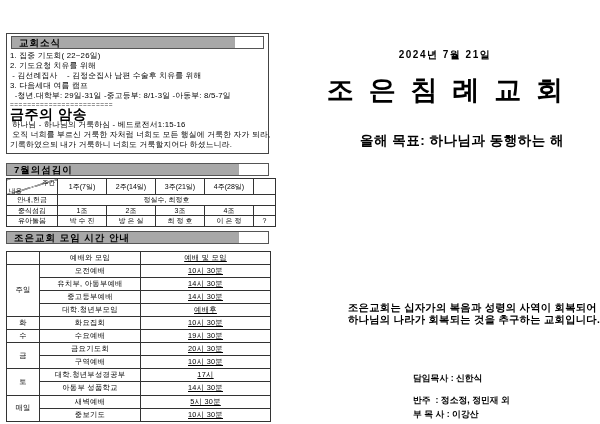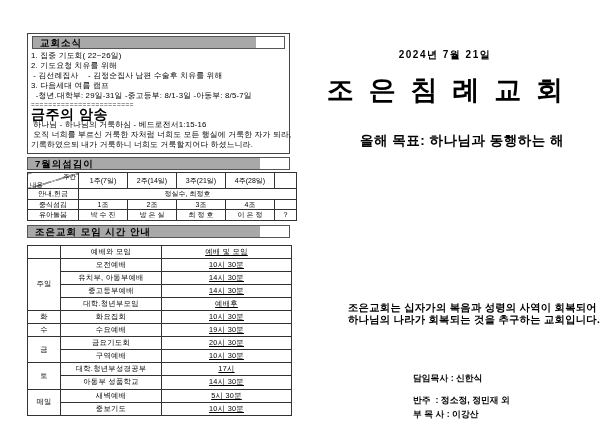--- a/index.html
+++ b/index.html
@@ -2,32 +2,32 @@
 <html><head>
 <meta charset="utf-8">
 <style>
   html,body{margin:0;padding:0;background:#e9e9e9;}
   .page{
     position:relative;width:600px;height:424px;background:#ffffff;
     font-family:"Liberation Sans","DejaVu Sans",sans-serif;color:#000;
     overflow:hidden;margin:0 auto;
   }
   
-  .left-pane{position:absolute;left:27px;top:33px;width:263px;}
+  .left-pane{position:absolute;left:6px;top:33px;width:263px;}
   .news-box{border:1px solid #444;padding:1px 3px 3px 3px;box-sizing:border-box;}
   .section-bar{position:relative;height:13px;border:1px solid #555;box-sizing:border-box;background:#fff;}
   .section-bar .fill{position:absolute;left:0;top:0;bottom:0;width:89%;background:#a8a8a8;}
   .section-bar .txt{position:relative;z-index:1;font-weight:bold;font-size:9.5px;line-height:11px;padding-left:7px;letter-spacing:1px;}
   .news-box .section-bar{margin:1px 1px 2px 1px;}
   .news-line{font-size:7.8px;line-height:10px;white-space:pre;letter-spacing:0.2px;}
   .memory-divider{font-size:6.5px;line-height:8px;letter-spacing:0.5px;color:#333;white-space:pre;}
   .memory-title{font-size:14px;font-weight:bold;line-height:11px;letter-spacing:0.5px;}
   .memory-line{font-size:7.8px;line-height:10px;white-space:pre;letter-spacing:0.2px;}
   
-  .serving-section{margin-top:3px;}
+  .serving-section{margin-top:9px;}
   .serving-table{border-collapse:collapse;width:263px;margin-top:2px;table-layout:fixed;}
   .serving-table td,.serving-table th{border:1px solid #333;font-size:7px;font-weight:normal;
     text-align:center;padding:0;height:9.5px;line-height:9.5px;overflow:hidden;}
   .serving-table .lbl{width:50px;}
   .serving-table .wk{width:48px;}
   .serving-table .tail{width:21px;}
   .serving-table .corner{
     height:15px;position:relative;
     background:linear-gradient(to bottom right,transparent 48.5%,#333 48.5%,#333 51.5%,transparent 51.5%);
   }

